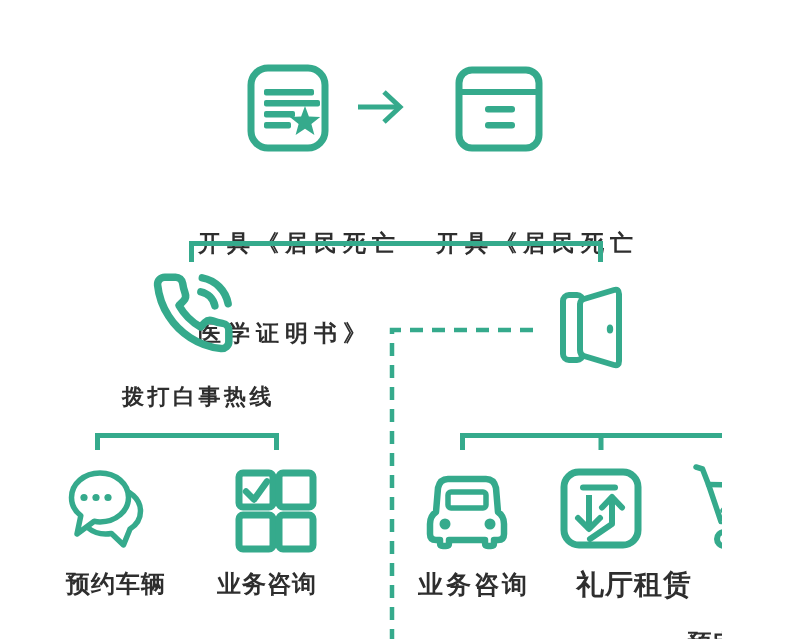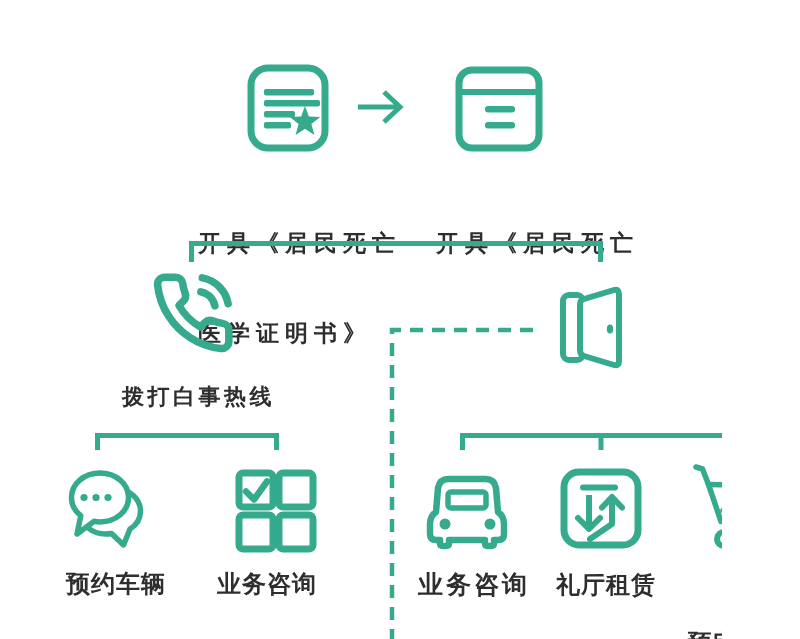--- a/index.html
+++ b/index.html
@@ -144,19 +144,19 @@
   <div class="abs ic" style="left:685px;top:455px;width:100px;height:105px;">
     <svg viewBox="0 0 100 105" fill="none" stroke="currentColor" stroke-width="5.5" stroke-linecap="round" stroke-linejoin="round">
       <path d="M11 12 L17.5 14 L23.5 29.5 L36 66.5 L79 62.5"></path>
       <path d="M23.5 29.5 L84 31 L76.5 47 L41.5 51.5 L38 55.5 L78.5 60.5"></path>
       <circle cx="39" cy="84" r="7" stroke-width="6"></circle>
       <circle cx="77" cy="84" r="7" stroke-width="6"></circle>
     </svg>
   </div>
 
   <div class="lbl lbl-bot" style="left:418px;top:569px;font-size:25px;letter-spacing:3px;">业务咨询</div>
-  <div class="lbl lbl-bot" style="left:556px;top:570px;font-size:24px;">礼厅租赁</div>
+  <div class="lbl lbl-bot" style="left:576px;top:570px;font-size:28px;">礼厅租赁</div>
   <div class="lbl lbl-bot" style="left:688px;top:568px;">
     <div>预定服务</div>
     
   </div>
 
 </div>
 
 </body></html>

